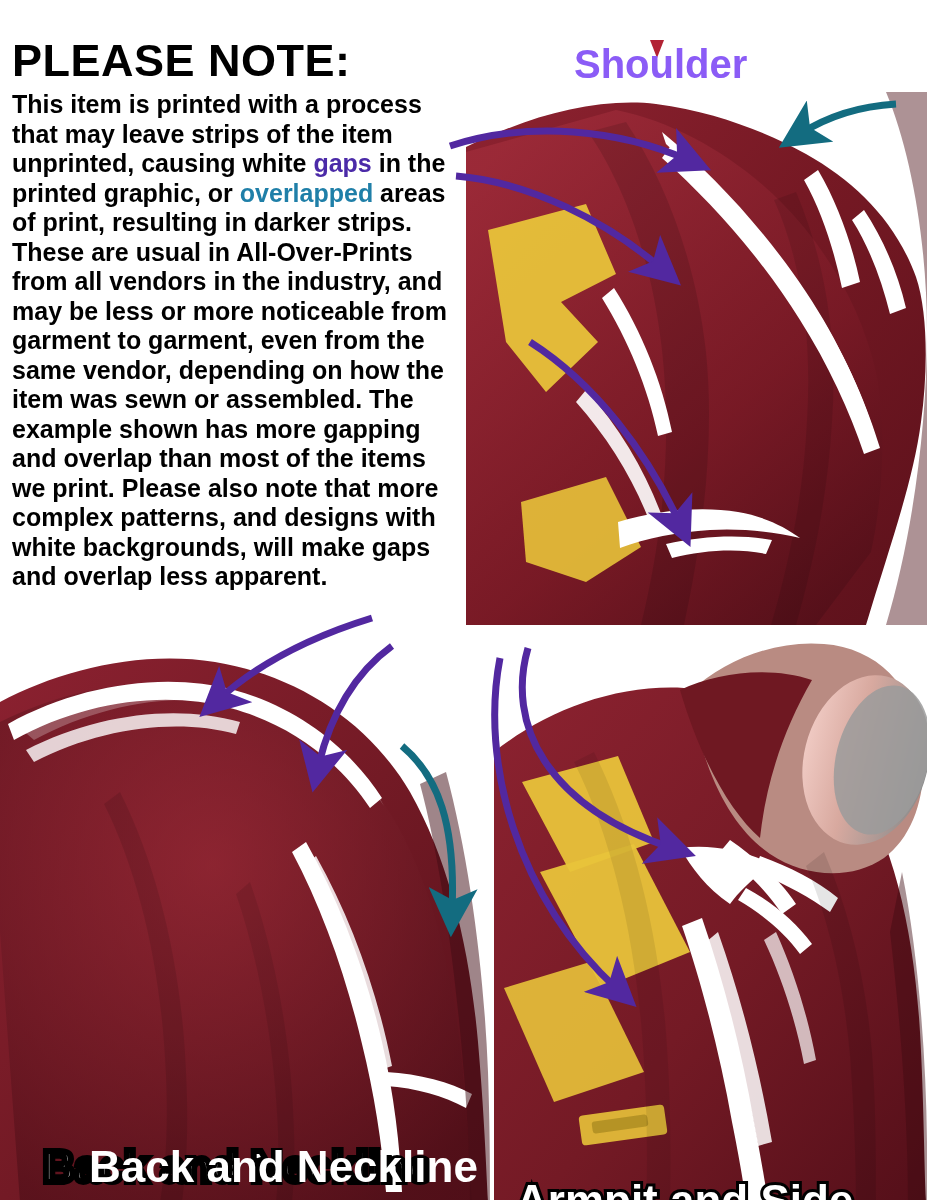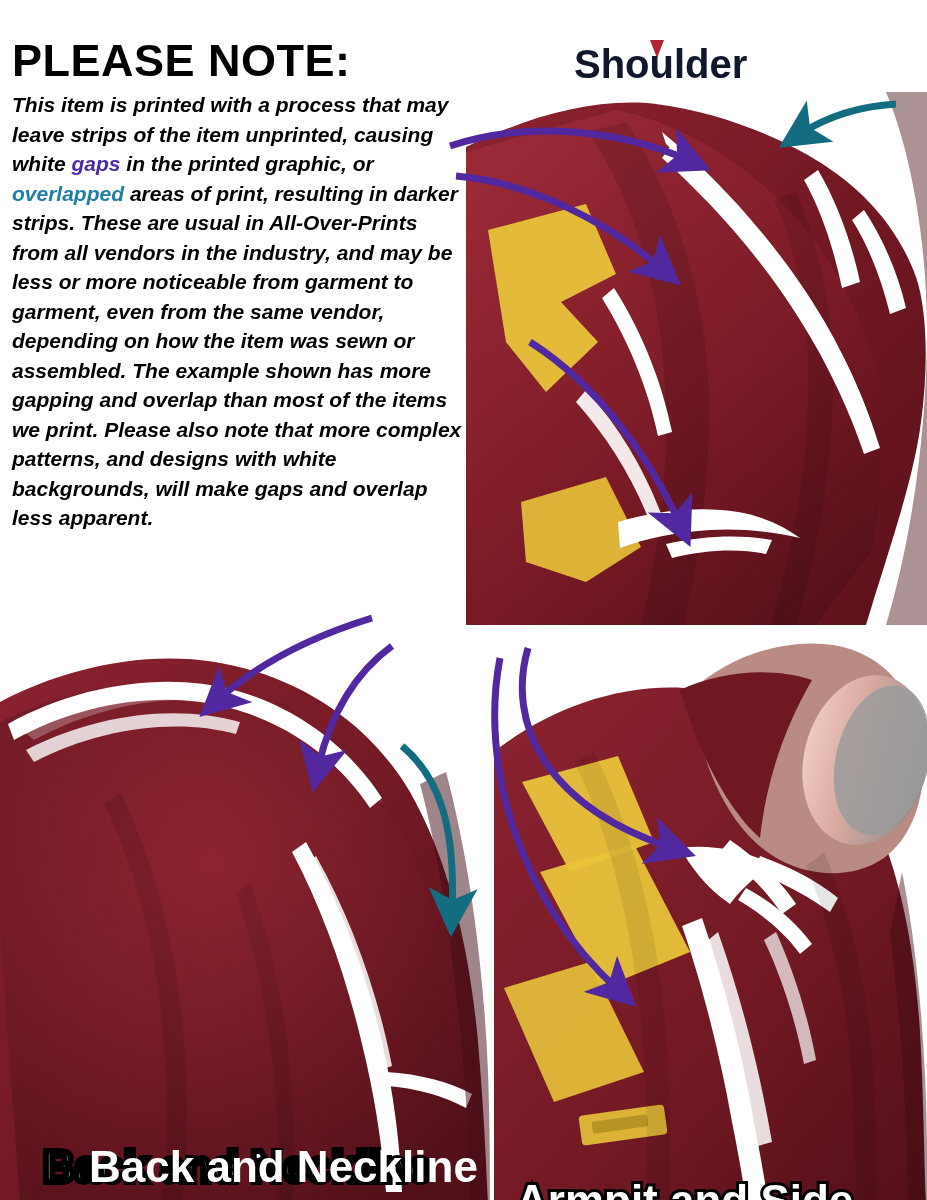--- a/index.html
+++ b/index.html
@@ -30,25 +30,24 @@
     font-size: 45px;
     line-height: 50px;
     letter-spacing: 0.5px;
     color: #000000;
     margin: 0 0 4px 0;
     white-space: nowrap;
   }
   .notice-body {
     font-family: "Liberation Sans", sans-serif;
     font-weight: bold;
-    font-size: 21px;
+    font-size: 25px;
     line-height: 29.5px;
     color: #000000;
     margin: 0;
-    font-style: italic;
   }
   .kw-gaps { color: #4b2aa8; }
   .kw-overlap { color: #1f7fa8; }
 
   
   .panel {
     position: absolute;
     overflow: hidden;
   }
   #panel-shoulder {
@@ -71,21 +70,21 @@
   }
 
   .panel svg, .overlay svg { display: block; }
 
   
   .label-plain {
     position: absolute;
     font-family: "Liberation Sans", sans-serif;
     font-weight: bold;
     font-size: 40px;
-    color: #0f172a;
+    color: #8b5cf6;
     white-space: nowrap;
     text-align: right;
   }
   #label-shoulder {
     left: 574px;
     top: 18px;
   }
   #label-back {
     left: 43px;
     top: 1118px;

